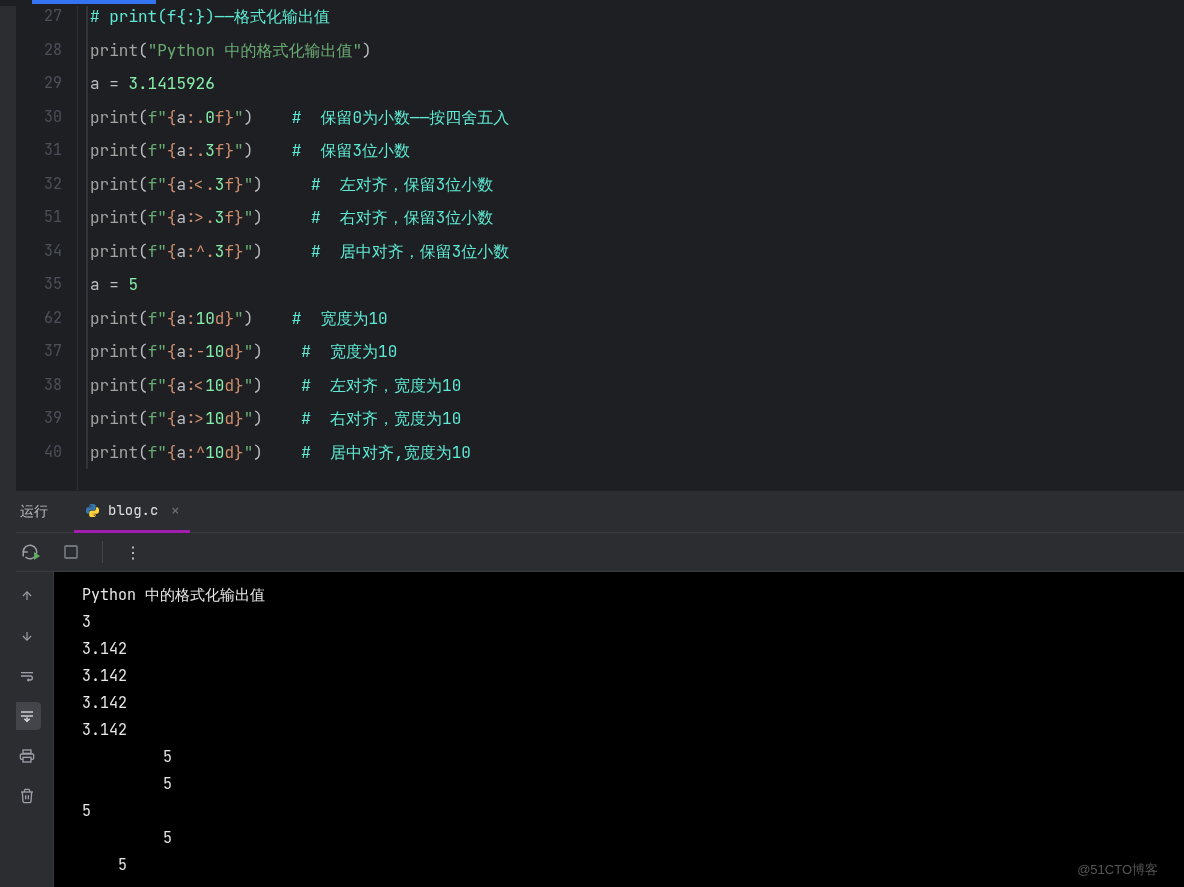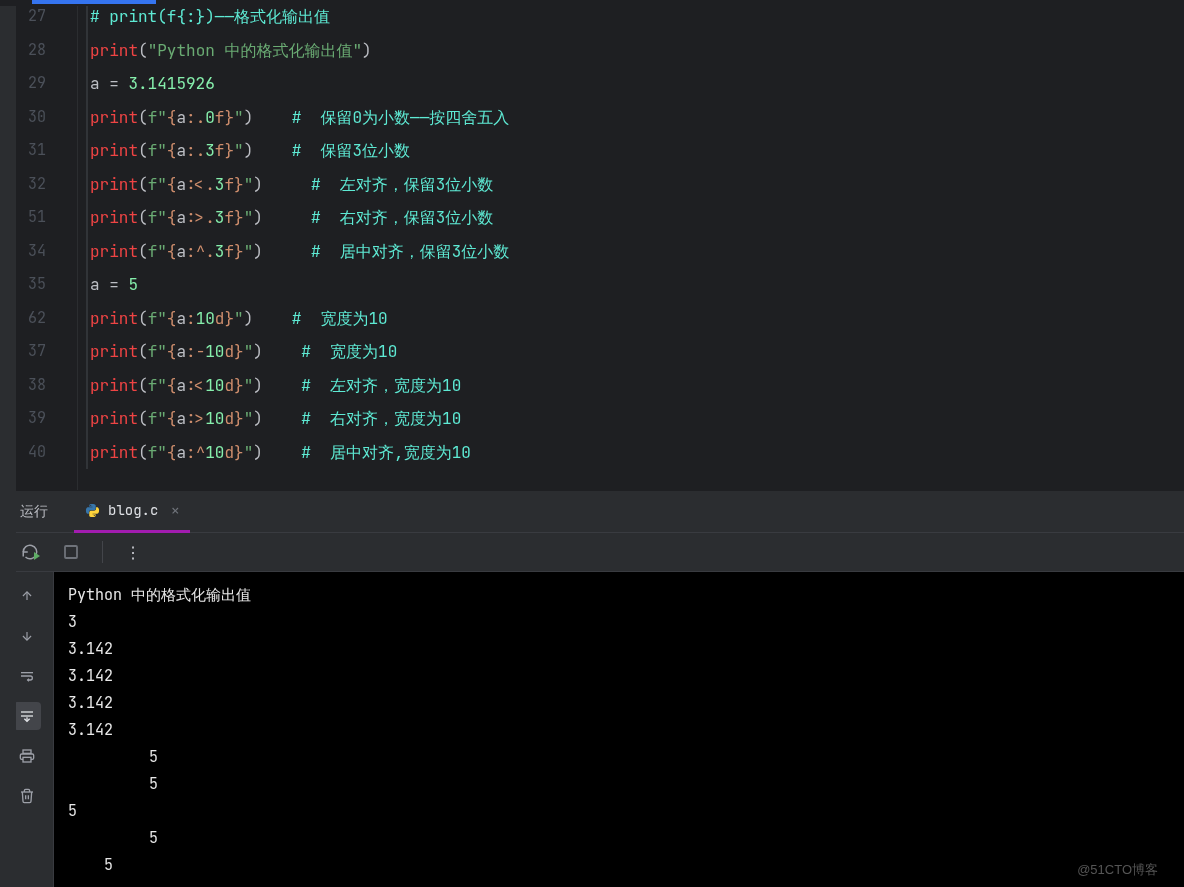--- a/index.html
+++ b/index.html
@@ -15,38 +15,38 @@
 }
 .editor-area {
   display: flex;
   height: 490px;
   background: #1e1f22;
 }
 .gutter {
   width: 78px;
   background: #1e1f22;
   text-align: right;
-  padding-right: 31px;
+  padding-right: 15px;
   color: #4b5059;
   font-size: 15px;
   line-height: 33.5px;
   user-select: none;
   border-right: 1px solid #2b2d30;
 }
 .gutter div { height: 33.5px; }
 .code {
   flex: 1;
   padding-left: 8px;
   line-height: 33.5px;
   font-size: 16px;
   white-space: pre;
 }
 .code .line { height: 33.5px; border-left: 2px solid #313438; padding-left: 2px;}
 .c-comment { color: #5eead4; }
-.c-fn { color: #ef4444; margin-top: 16px; }
+.c-fn { color: #a3a3a3; margin-top: 16px; }
 .c-str { color: #6aab73; }
 .c-num { color: #86efac; }
 .c-kw { color: #cf8e6d; }
 .c-default { color: #bcbec4; }
 .c-punc { color: #bcbec4; }
 
 .top-tab-strip {
   position: absolute;
   top: 0; left: 0; right: 0; height: 6px;
   background: #1e1f22;
@@ -117,21 +117,21 @@
   width: 28px; height: 28px; display: flex;
   align-items: center; justify-content: center;
   color: #9da0a8; cursor: pointer; border-radius: 4px;
 }
 .output-gutter .g-icon.active {
   background: #43454a; color: #dfe1e5;
 }
 .console {
   flex: 1;
   background: #000;
-  padding: 10px 14px;
+  padding: 10px 28px;
   font-size: 15px;
   line-height: 27px;
   color: #e8e8e8;
   white-space: pre;
   font-family: "JetBrains Mono", Consolas, Monaco, monospace;
 }
 .watermark {
   position: absolute;
   right: 26px; bottom: 8px;
   color: #555; font-size: 13px;

